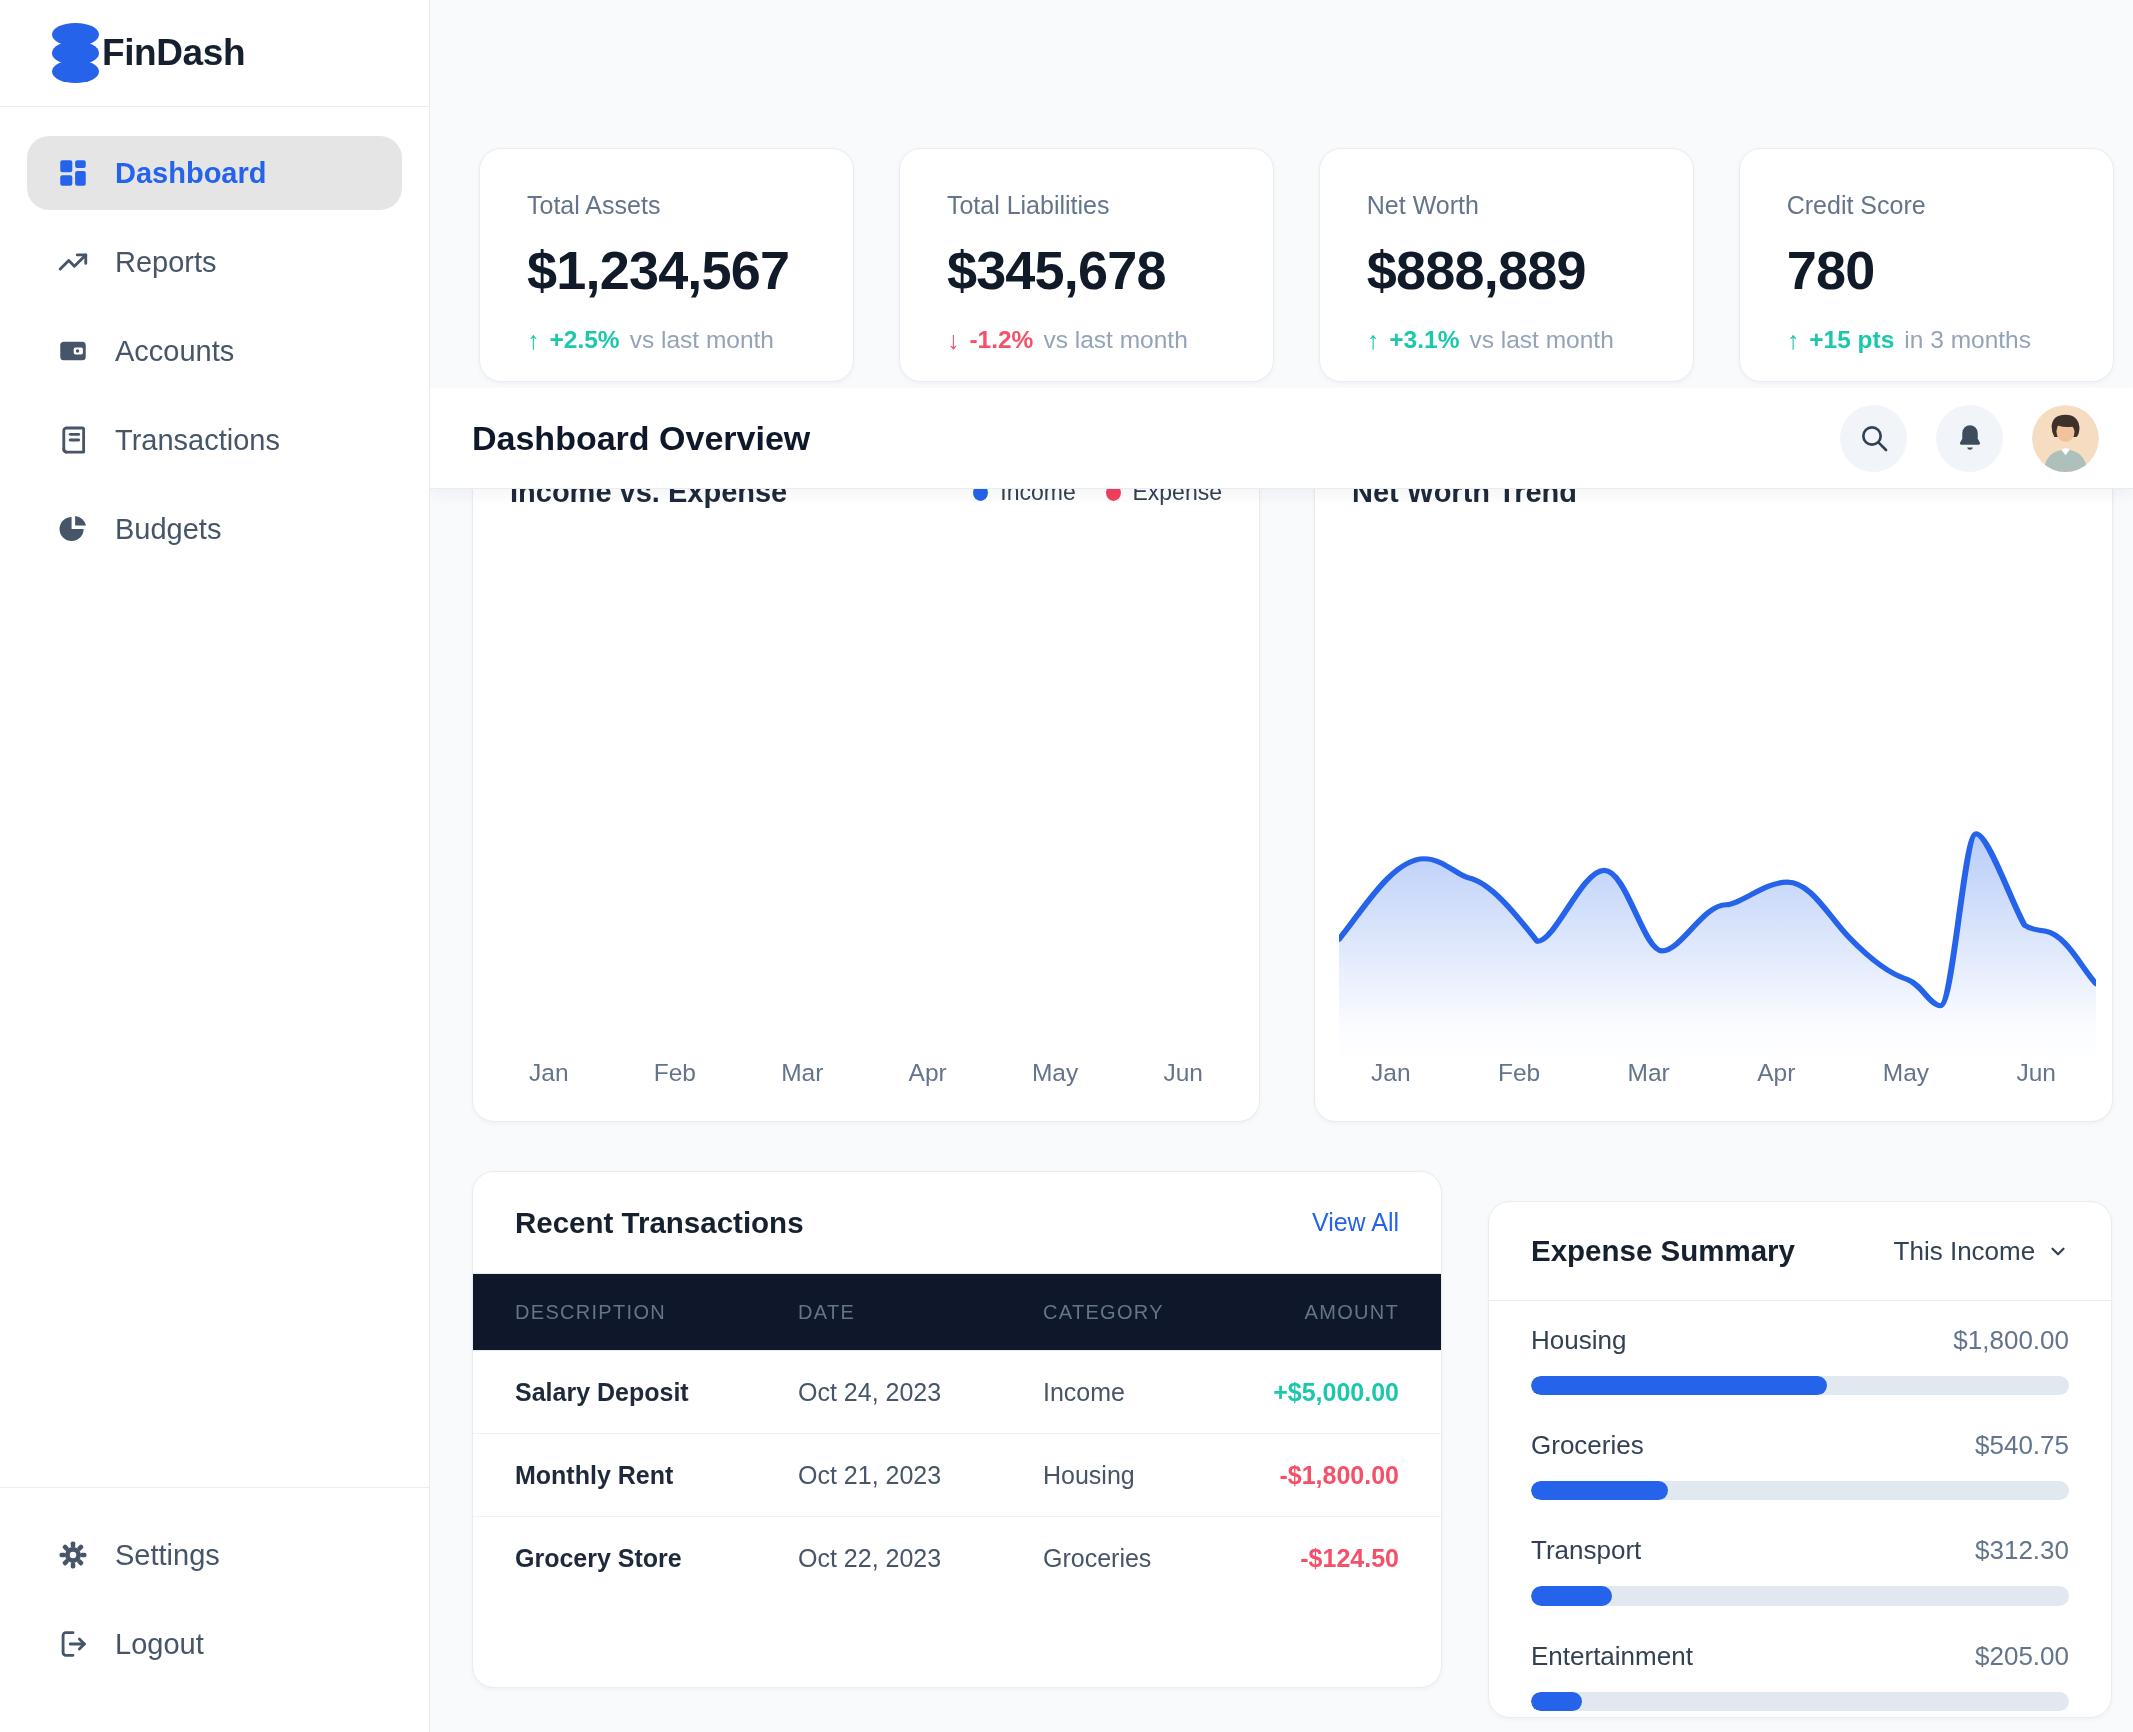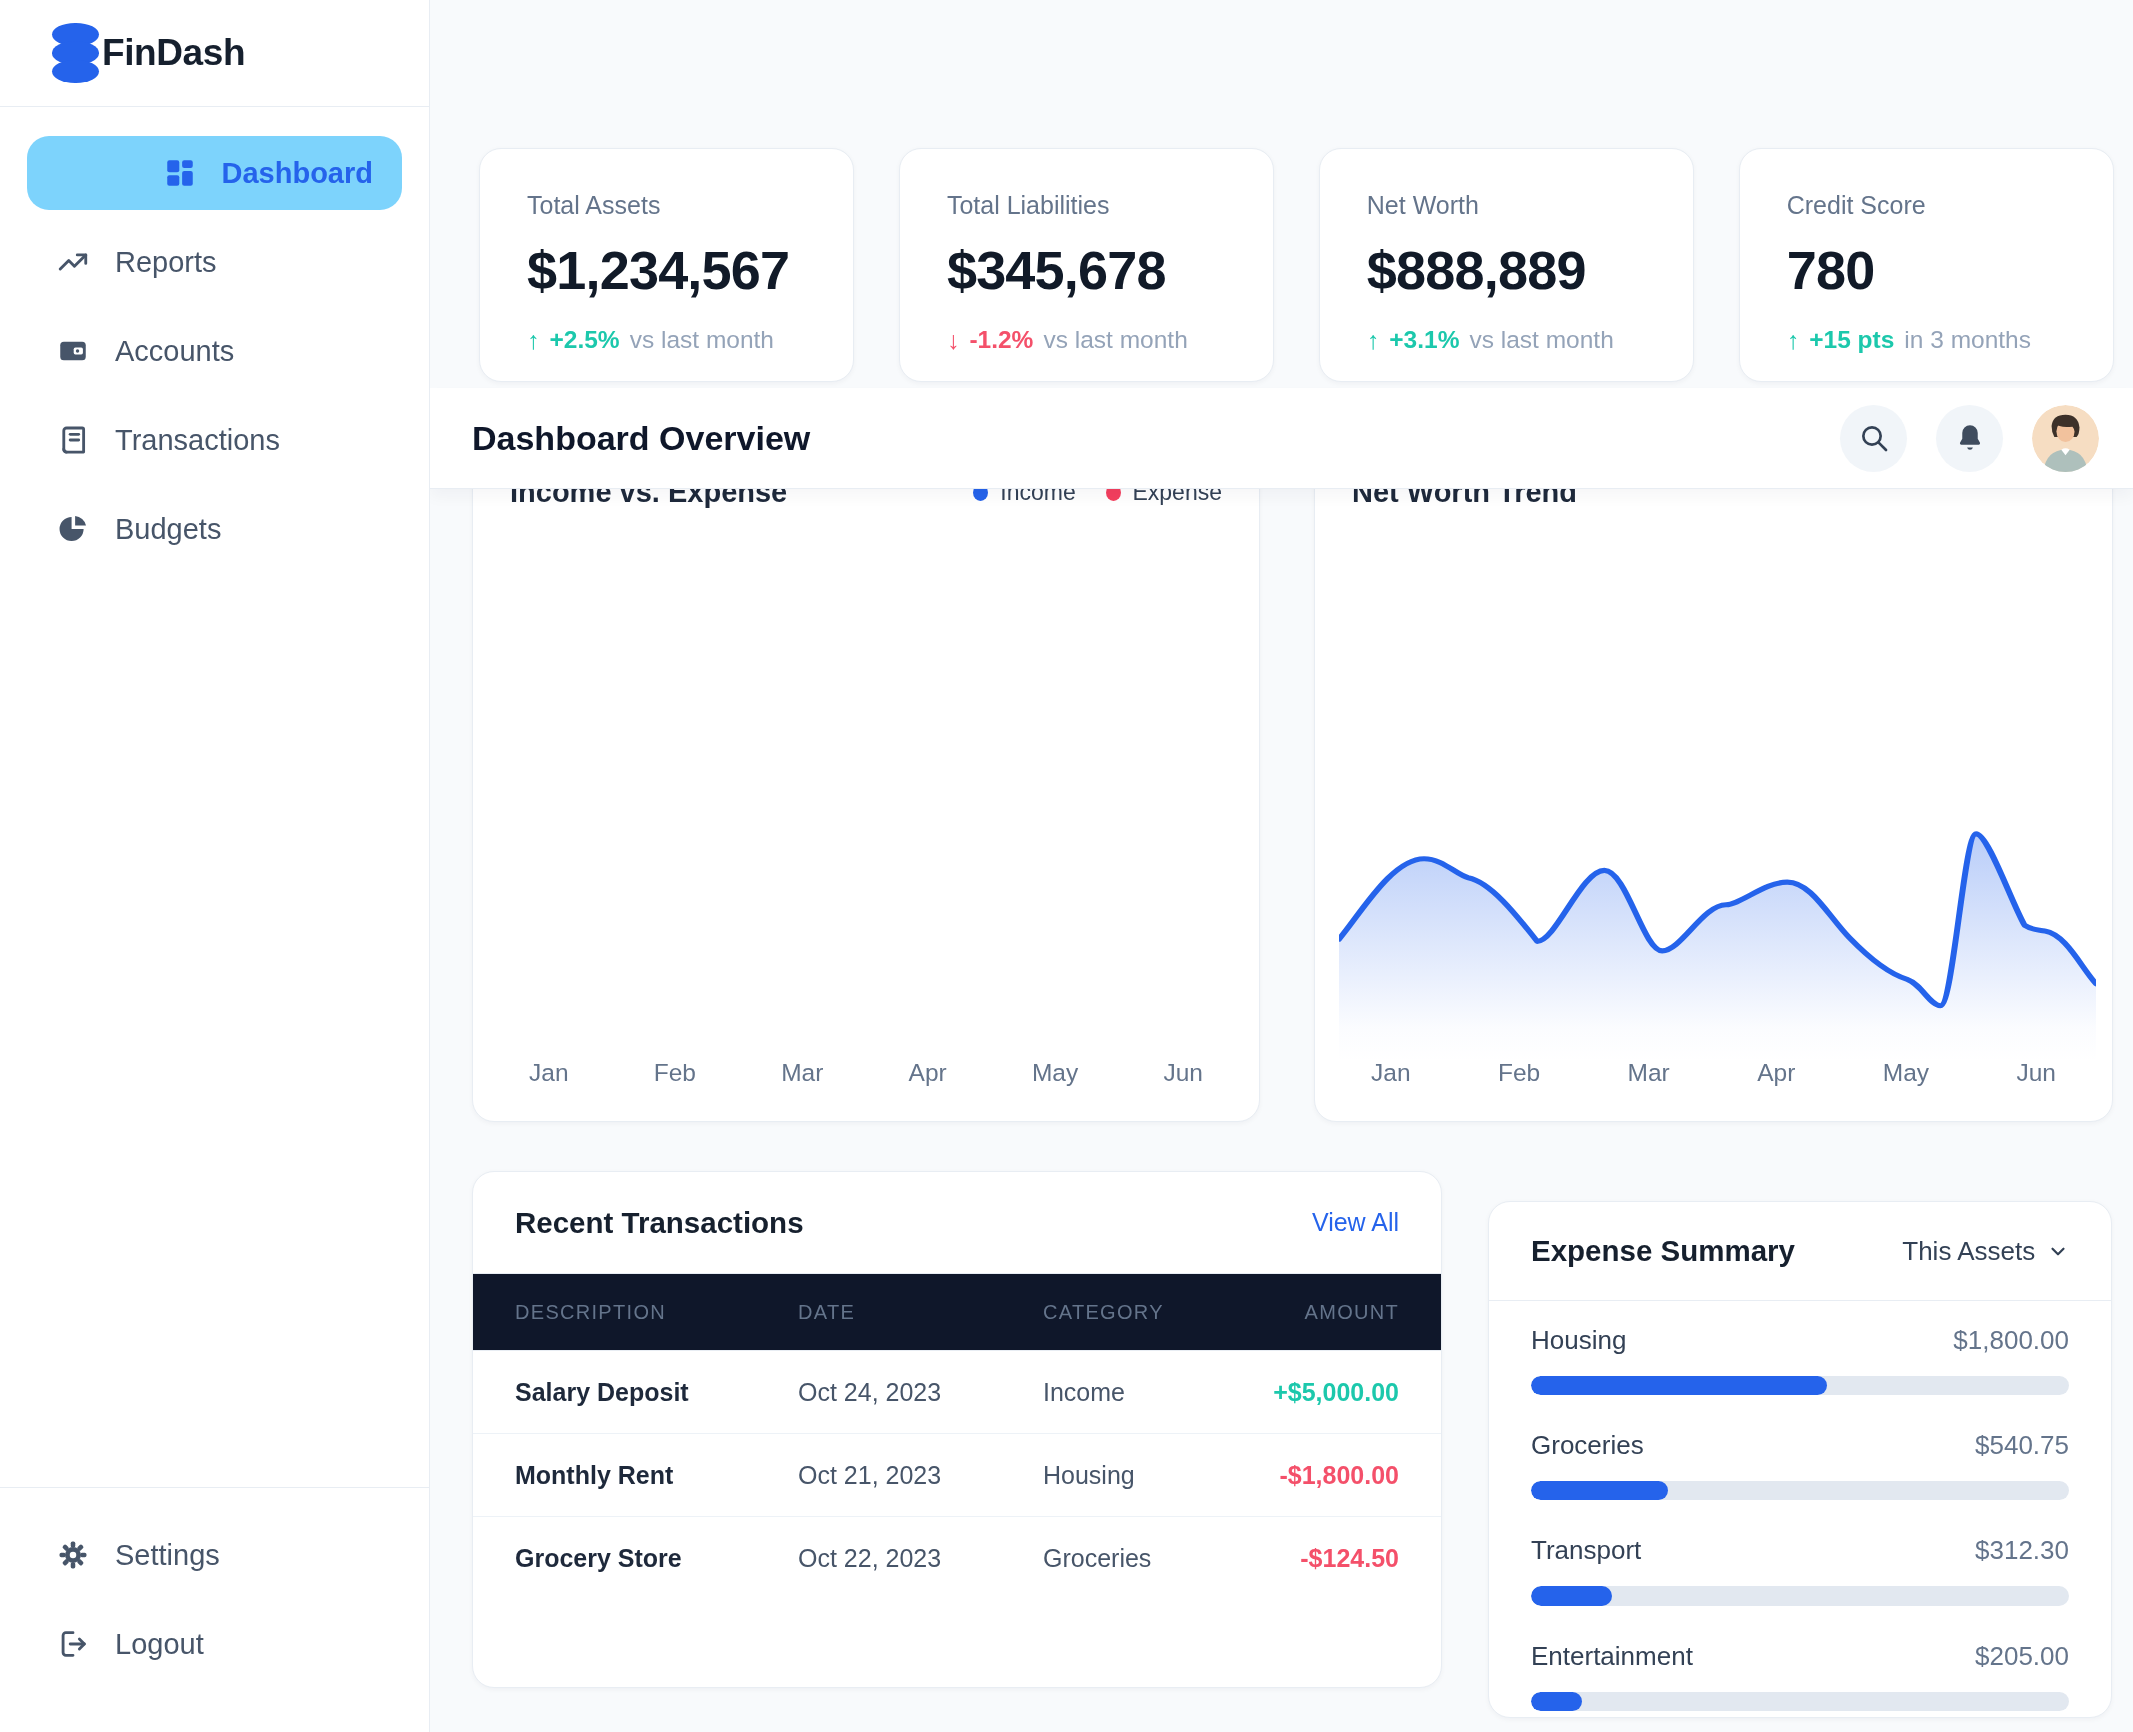--- a/index.html
+++ b/index.html
@@ -16,21 +16,21 @@
   .logo-mark{width:47px;height:61px;position:relative;flex:0 0 auto;}
   .logo-mark span{position:absolute;left:0;width:47px;height:23.6px;border-radius:50%;background:#2563eb;}
   .logo-mark span:nth-child(1){top:0;}
   .logo-mark span:nth-child(2){top:18.6px;}
   .logo-mark span:nth-child(3){top:37px;}
   .brand{font-size:37px;font-weight:bold;color:#16202e;letter-spacing:-0.4px;}
   .nav{padding:29px 27px 0 27px;display:flex;flex-direction:column;gap:15px;}
   .nav-item{height:74px;display:flex;align-items:center;gap:25px;padding:0 29px;
     border-radius:22px;font-size:29px;color:#475569;cursor:pointer;}
   .nav-item svg{width:34px;height:34px;flex:0 0 auto;}
-  .nav-item.active{background:#7dd3fc;color:#2563eb;font-weight:bold;justify-content:flex-end;}
+  .nav-item.active{background:#e5e5e5;color:#2563eb;font-weight:bold;}
   .side-footer{position:absolute;left:0;bottom:51px;width:100%;padding:30px 27px 0 27px;
     border-top:1.7px solid #e8edf3;display:flex;flex-direction:column;gap:15px;text-align:right;}
   
   .main{position:absolute;left:430px;top:0;width:1703px;height:1732px;}
   
   .stats-row{position:absolute;top:148px;left:49px;right:19.4px;height:234px;display:flex;gap:45px;}
   .stat-card{flex:1;background:#fff;border:1.7px solid #e8edf3;border-radius:22px;
     padding:42px 47px;box-shadow:0 1.7px 5px rgba(15,23,42,0.04);}
   .stat-label{font-size:25px;color:#64748b;margin-bottom:18.6px;}
   .stat-value{font-size:54px;font-weight:bold;color:#111a28;letter-spacing:-0.8px;margin-bottom:25px;}
@@ -331,21 +331,21 @@
         <span>Oct 22, 2023</span>
         <span>Groceries</span>
         <span class="cell-amount amt-neg">-$124.50</span>
       </div>
     </div>
 
     <div class="panel expenses">
       <div class="exp-head">
         <div class="panel-title">Expense Summary</div>
         <div class="period">
-          <span>This Assets</span>
+          <span>This Income</span>
           <svg width="22" height="22" viewBox="0 0 24 24">
             <polyline points="6,9.5 12,15.5 18,9.5" fill="none" stroke="#334155" stroke-width="2.4" stroke-linecap="round" stroke-linejoin="round"></polyline>
           </svg>
         </div>
       </div>
       <div class="exp-body">
         <div class="exp-row">
           <div class="exp-line">
             <span class="exp-label">Housing</span>
             <span class="exp-amount">$1,800.00</span>

